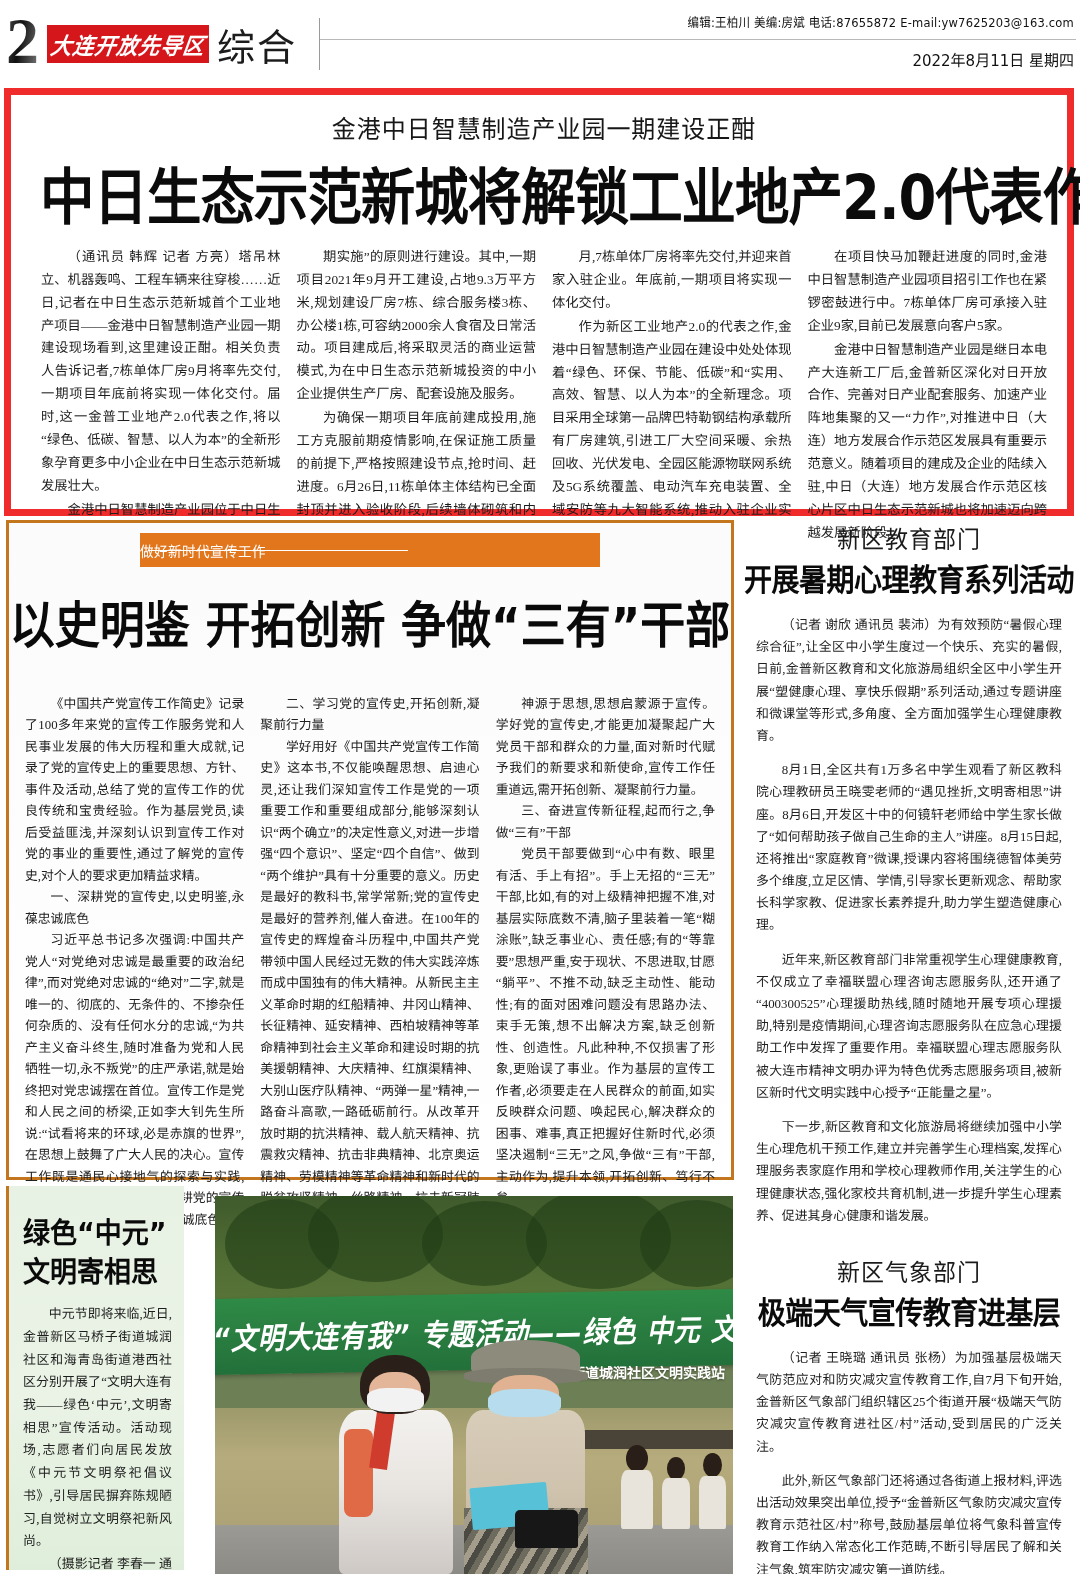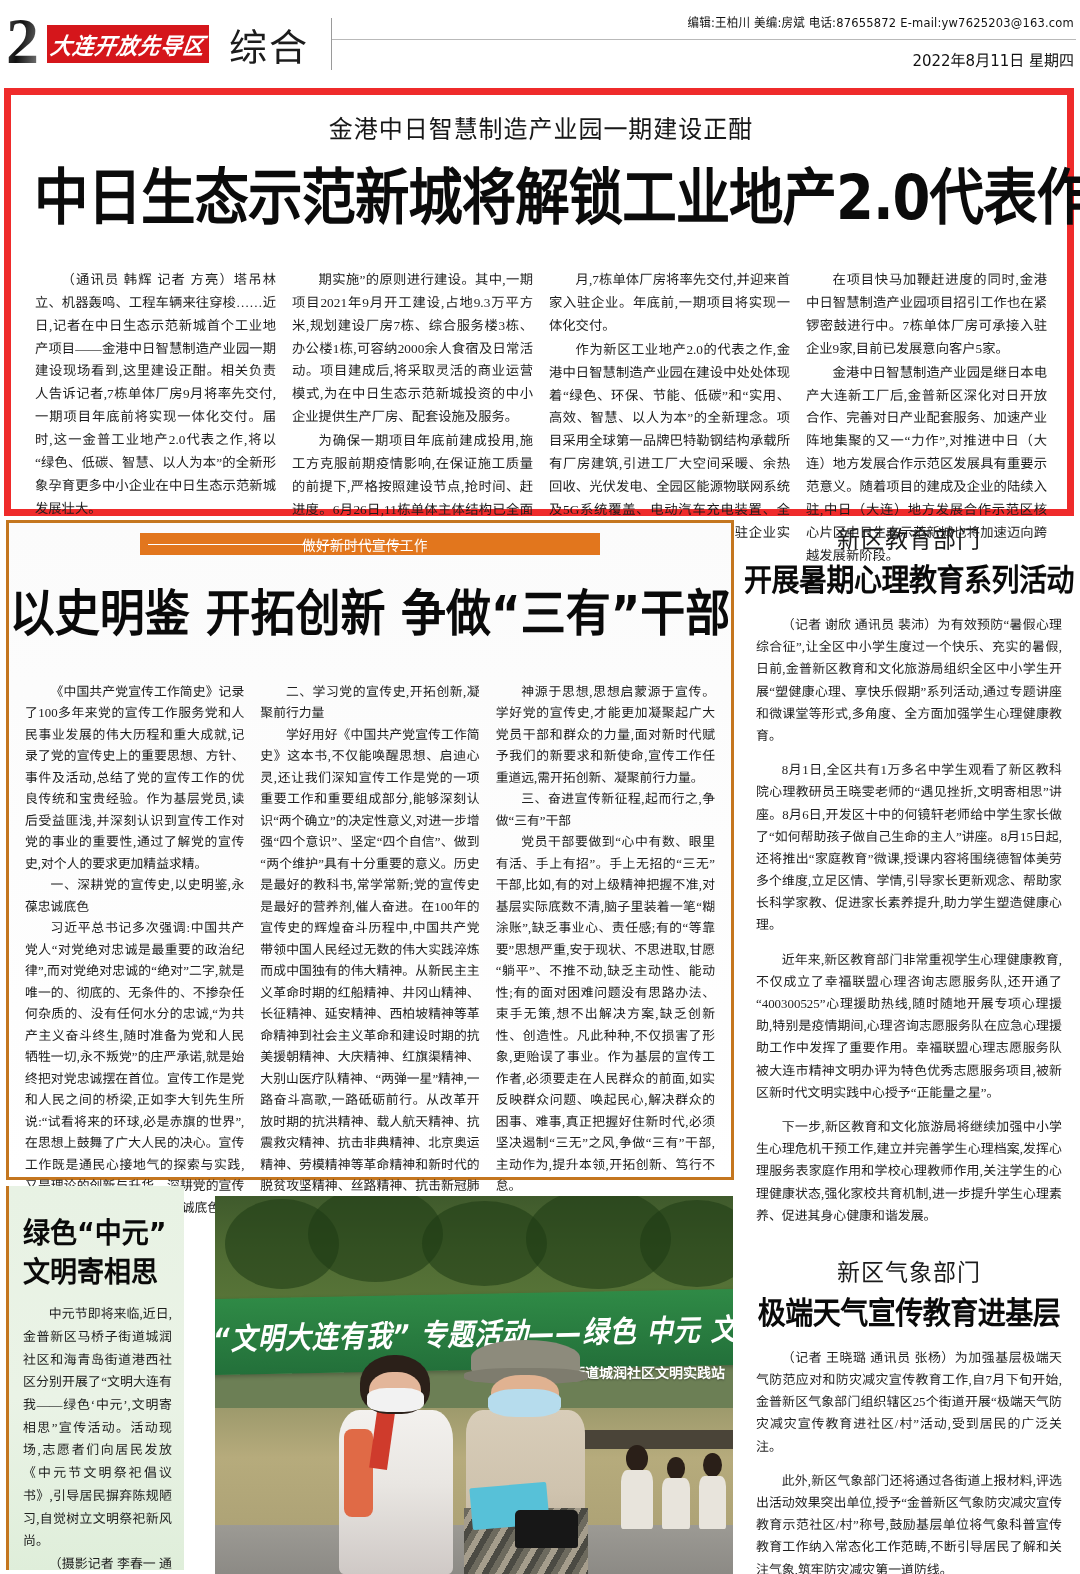--- a/index.html
+++ b/index.html
@@ -52,21 +52,21 @@
     color: #fff;
     font-size: 21px;
     font-weight: 700;
     font-style: italic;
     letter-spacing: 1px;
     font-family: "DejaVu Serif", serif;
     transform: skewX(-8deg) scaleY(1.08);
     white-space: nowrap;
   }
   .section-name {
-    margin-left: 20px;
+    margin-left: 8px;
     font-size: 38px;
     font-weight: 400;
     letter-spacing: 2px;
     color: #1c1c1c;
     font-family: "DejaVu Sans", sans-serif;
   }
   .masthead-rule {
     width: 1px;
     height: 52px;
     background: #9a9a9a;
@@ -106,21 +106,21 @@
   
   .lead-box {
     position: absolute;
     left: 4px; top: 88px;
     width: 1070px;
     height: 428px;
     border: 7px solid #ef2b2b;
     box-sizing: border-box;
     background: #fff;
   }
-  .lead-inner { padding: 10px 14px 0 18px; }
+  .lead-inner { padding: 10px 14px 0 24px; }
   .lead-kicker {
     text-align: center;
     font-size: 25px;
     letter-spacing: 1px;
     color: #171717;
     font-family: "DejaVu Sans", sans-serif;
     transform: scaleX(0.96);
     margin-top: 4px;
   }
   .lead-headline {
@@ -130,21 +130,21 @@
     letter-spacing: -1px;
     color: #0b0b0b;
     font-family: "DejaVu Sans", sans-serif;
     margin-top: 7px;
     transform: scaleX(0.99) scaleY(1.12);
     white-space: nowrap;
   }
   .lead-cols {
     display: flex;
     gap: 16px;
-    margin-top: 37px;
+    margin-top: 14px;
     padding: 0 6px;
   }
   .lead-col {
     flex: 1;
     font-size: 13.3px;
     line-height: 1.72;
     text-align: justify;
     text-justify: inter-ideograph;
     color: #1d1d1d;
   }
@@ -160,24 +160,24 @@
     box-sizing: border-box;
     background: linear-gradient(180deg,#fbfbfb,#ffffff);
   }
   .tag-wrap {
     display: flex;
     justify-content: center;
     padding-top: 10px;
   }
   .tag-line {
     background: #e2761d;
-    height: 22px;
+    height: 34px;
     display: flex;
     align-items: center;
-    justify-content: center;
+    justify-content: flex-start;
     width: 460px;
     position: relative;
   }
   .tag-line::before {
     content: "";
     position: absolute;
     left: 8px; top: 50%;
     width: 260px; height: 1px;
     background: #ffffff;
   }

